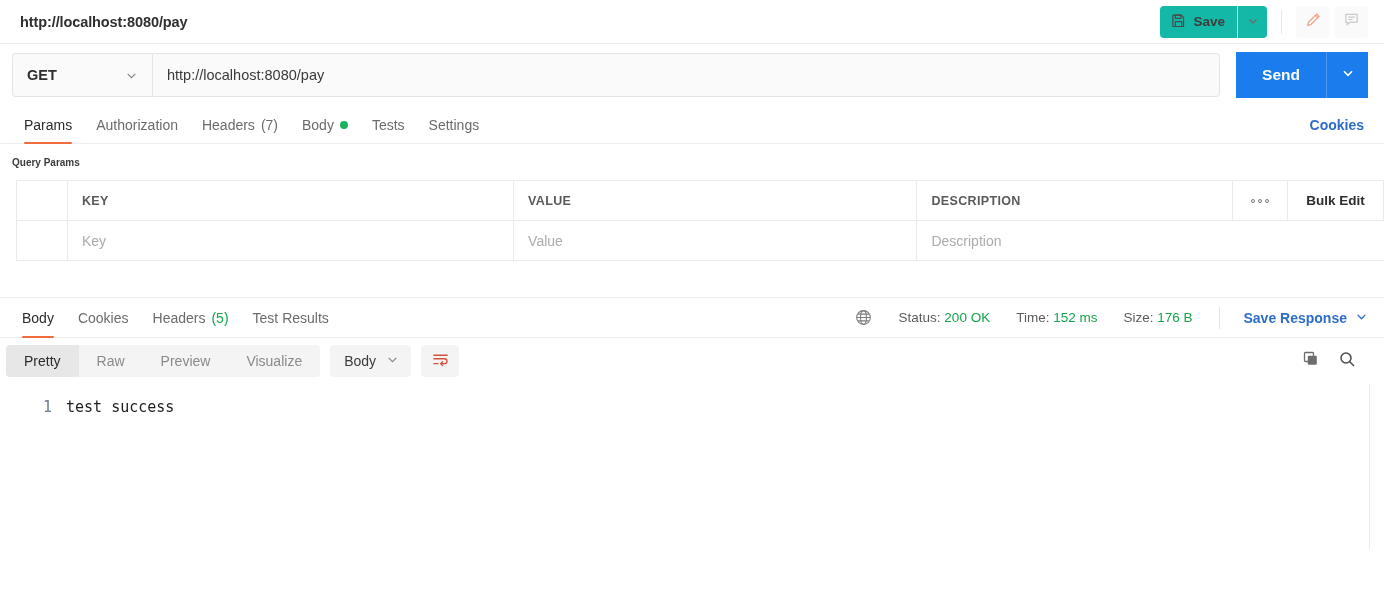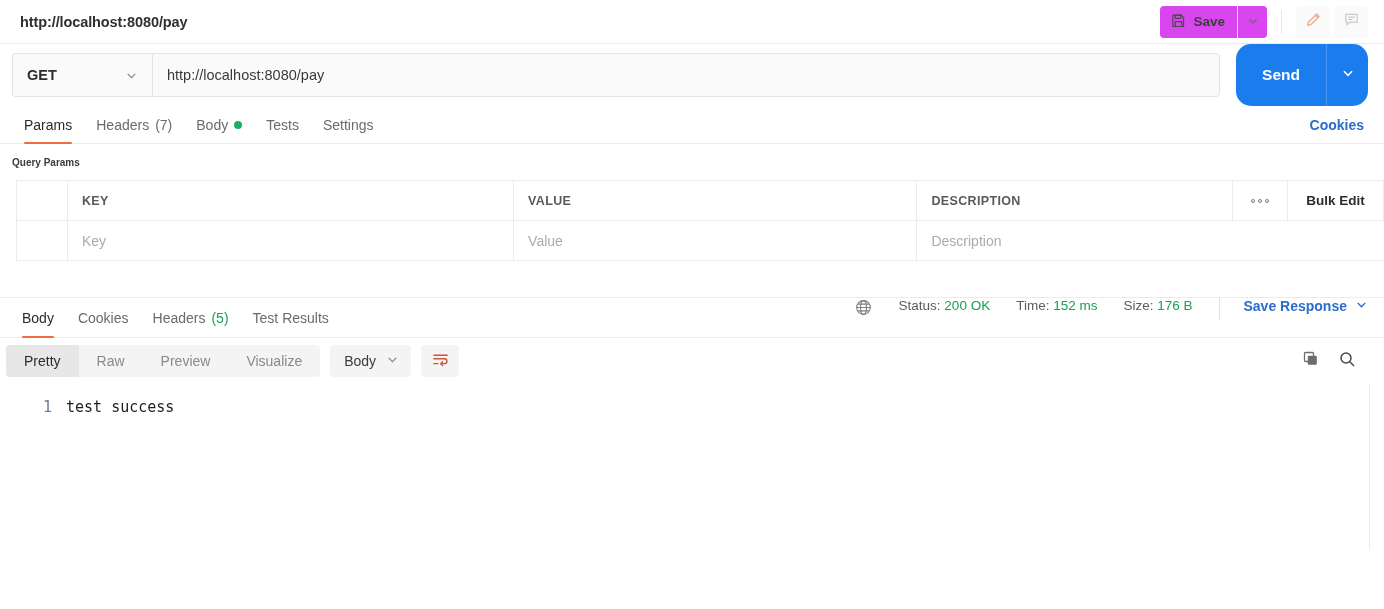--- a/index.html
+++ b/index.html
@@ -28,21 +28,21 @@
   }
   .header-right {
     margin-left: auto;
     display: flex;
     align-items: center;
     height: 100%;
   }
   .save-group {
     display: flex;
     align-items: stretch;
-    background: #d946ef;
+    background: #14b8a6;
     border-radius: 4px;
     height: 32px;
     overflow: hidden;
   }
   .save-btn {
     display: flex; align-items: center; gap: 7px;
     padding: 0 12px 0 11px;
     font-size: 13.5px;
     font-weight: bold;
     color: #3d3d3d;
@@ -106,22 +106,22 @@
     padding: 0 14px;
     font-size: 14.5px;
     color: #3a3a3a;
     cursor: text;
   }
   .send-group {
     display: flex;
     align-items: stretch;
     margin-left: 16px;
     background: #1a7ced;
-    border-radius: 15px;
-    height: 62px;
+    border-radius: 0;
+    height: 46px;
     overflow: hidden;
   }
   .send-btn {
     display: flex; align-items: center;
     padding: 0 26px;
     color: #ffffff;
     font-size: 15.5px;
     font-weight: bold;
     cursor: pointer;
   }
@@ -248,21 +248,21 @@
     height: 40px;
     display: flex;
     align-items: stretch;
     padding: 0 16px 0 0;
     border-bottom: 1px solid #ececec;
   }
   .resp-tabs .rtab:first-child { margin-left: 0; }
   .resp-status {
     margin-left: auto;
     display: flex;
-    align-items: flex-start;
+    align-items: center;
     gap: 8px;
     font-size: 13.5px;
     color: #5c5c5c;
   }
   .globe { margin-right: 18px; display: flex; align-items: center; cursor: pointer; }
   .stat { margin-right: 18px; white-space: nowrap; }
   .stat b { font-weight: normal; color: #16a34a; }
   .stat-div {
     width: 1px; height: 22px;
     background: #e2e2e2;
@@ -422,20 +422,23 @@
           <path d="M2.5 4.5 6 8l3.5-3.5"></path>
         </svg>
       </span>
     </div>
   </div>
 </div>
 
 <div class="req-tabs">
   <div class="rtab active">
     <span>Params</span>
+  </div>
+  <div class="rtab">
+    <span>Authorization</span>
   </div>
   <div class="rtab">
     <span>Headers</span>
     <span>(7)</span>
   </div>
   <div class="rtab">
     <span>Body</span>
     <span class="green-dot"></span>
   </div>
   <div class="rtab">

